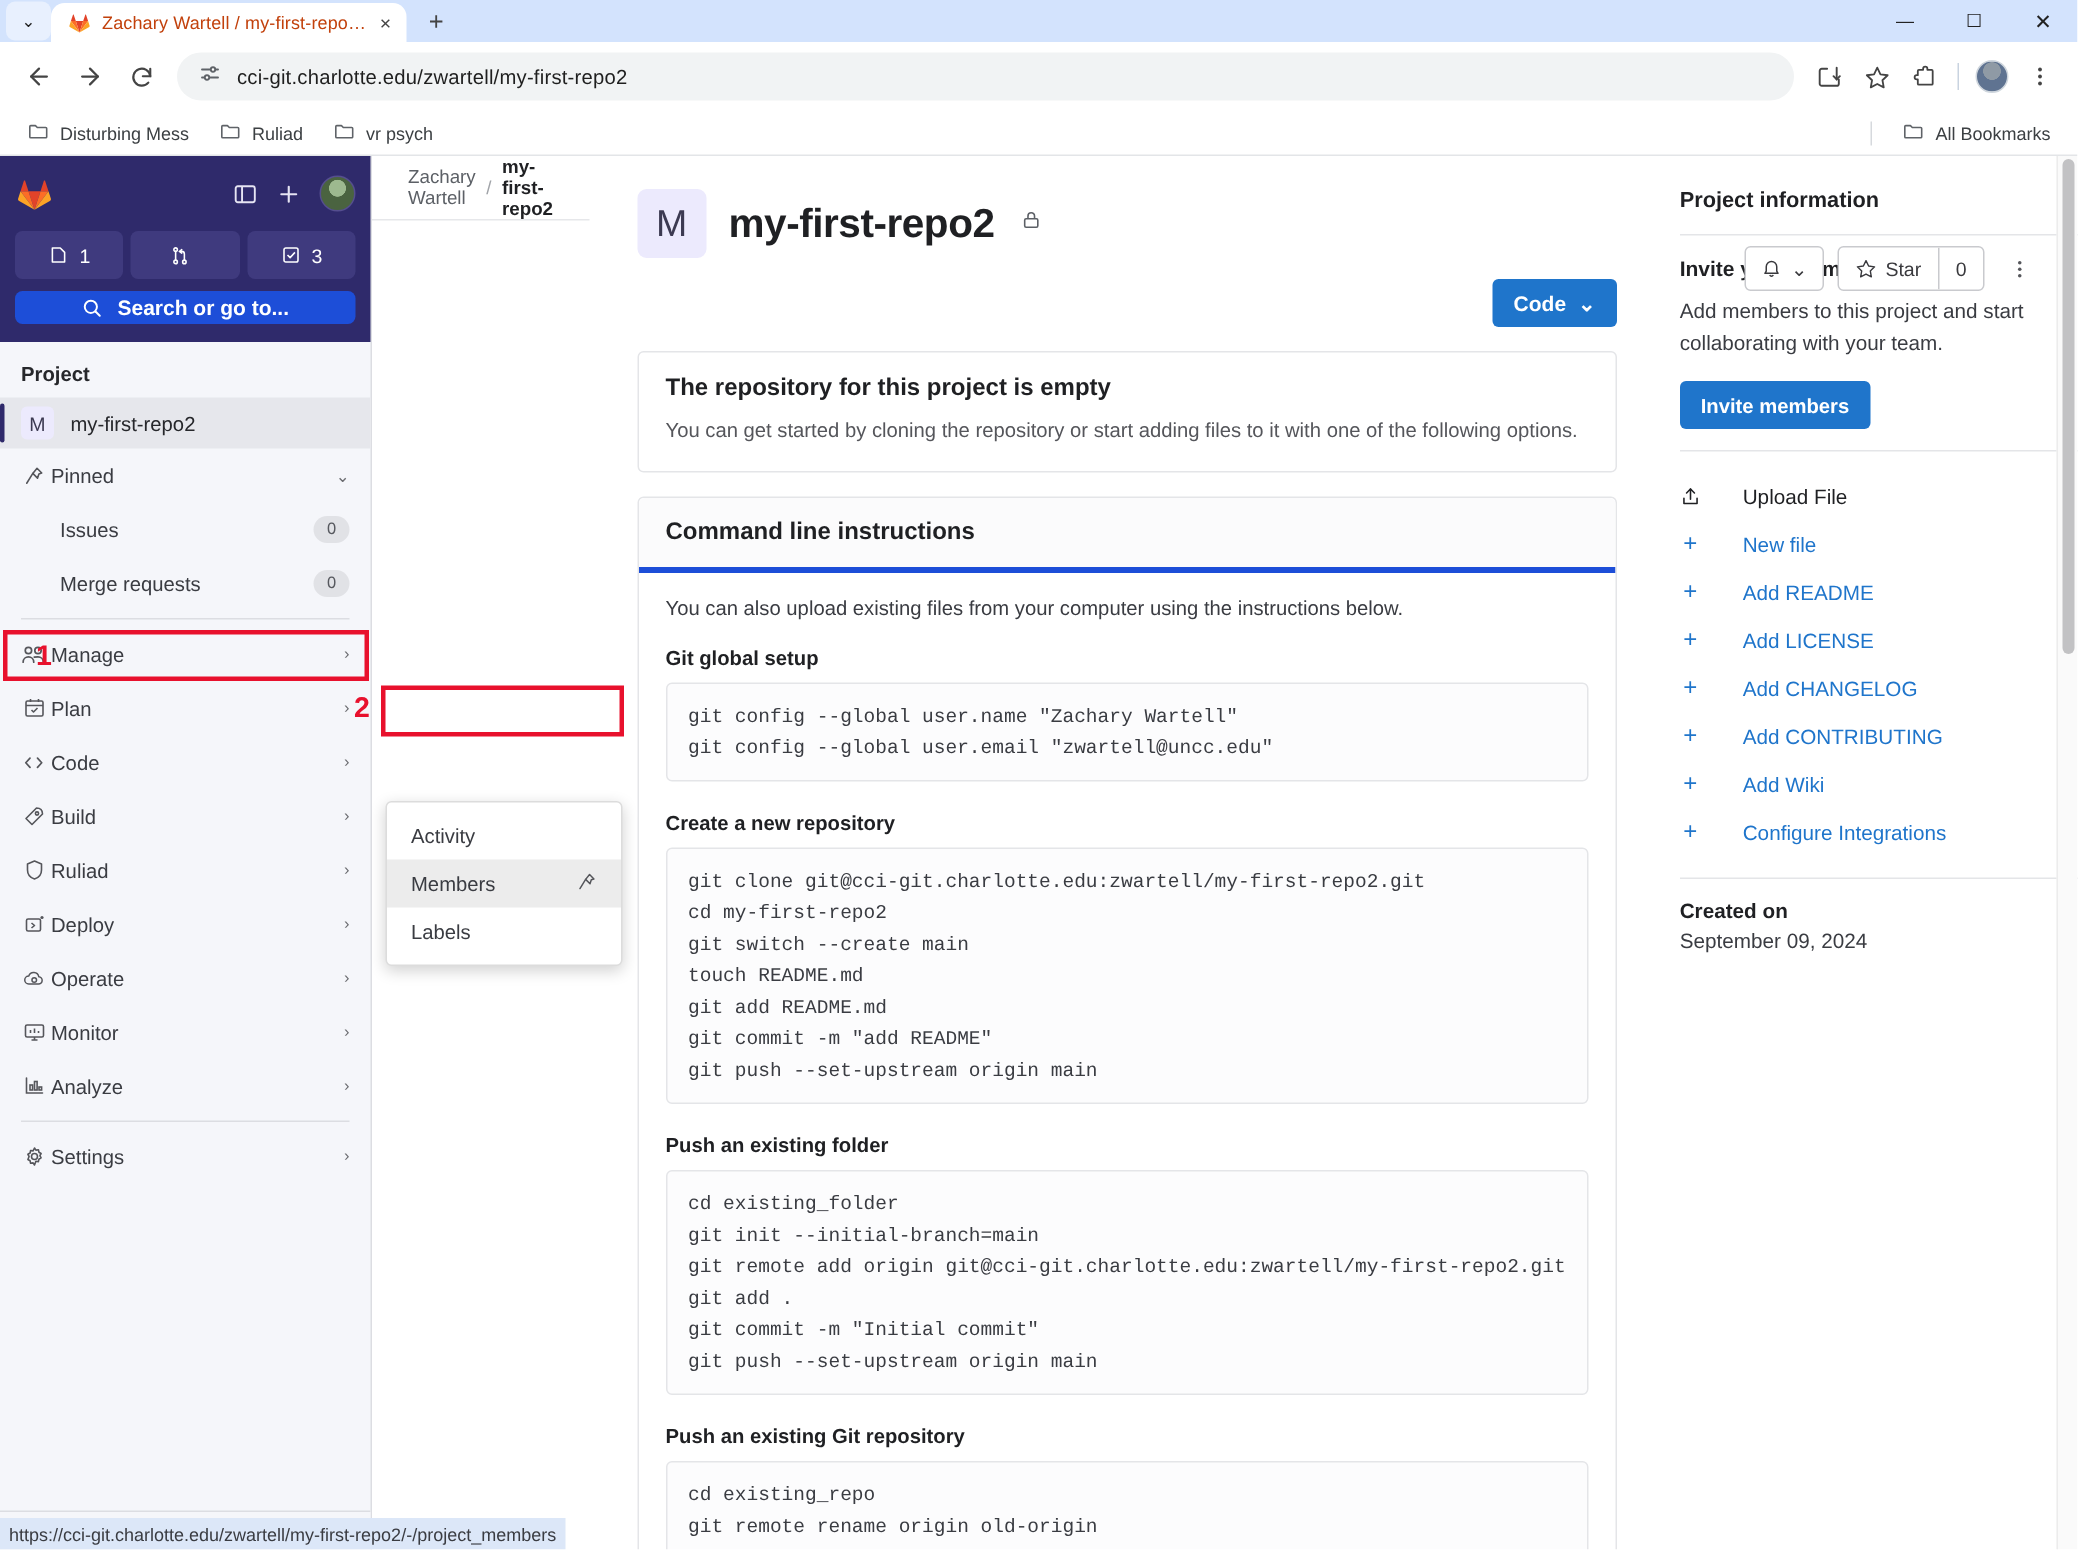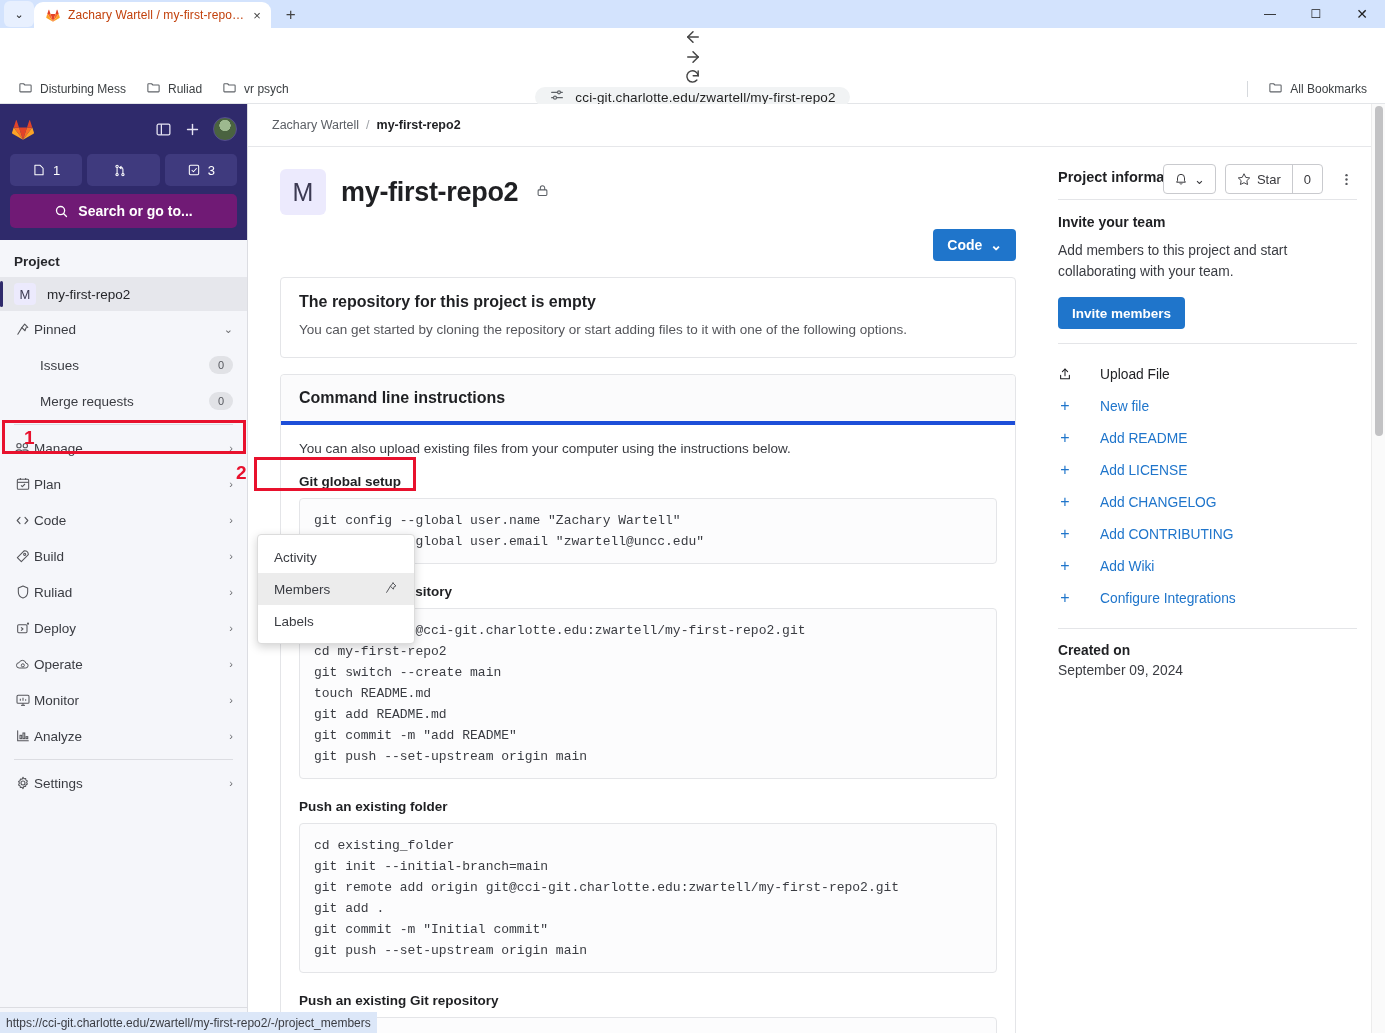--- a/index.html
+++ b/index.html
@@ -40,21 +40,21 @@
     position: absolute; right: 0; top: 0; height: 28px; display: flex;
   }
   .win-btn {
     width: 46px; height: 28px; display: flex; align-items: center; justify-content: center;
     font-size: 12px; color: #222;
   }
   .win-btn.close { font-size: 14px; }
 
   .browser-toolbar {
     height: 46px; background: #fff; display: flex; align-items: center;
-    padding: 0 10px; gap: 2px; flex-direction: column;
+    padding: 0 10px; gap: 2px;
   }
   .nav-btn {
     width: 32px; height: 32px; display: flex; align-items: center; justify-content: center;
     color: #444; border-radius: 50%;
   }
   .omnibox {
     flex: 1; height: 32px; background: #f1f3f4; border-radius: 16px;
     display: flex; align-items: center; gap: 10px; padding: 0 14px; margin: 0 6px;
   }
   .omnibox-url { font-size: 13.5px; color: #1f1f1f; letter-spacing: .15px; }
@@ -102,21 +102,21 @@
     background: radial-gradient(circle at 50% 34%, #9db98f 0 30%, #4a6340 32% 100%);
     border: 1px solid #554e8f;
   }
   .gl-counters { display: flex; gap: 5px; margin-top: 8px; }
   .gl-counter {
     flex: 1; height: 32px; background: #3f3a7e; border-radius: 5px;
     display: flex; align-items: center; justify-content: center; gap: 7px;
     color: #fff; font-size: 13px;
   }
   .gl-search {
-    margin-top: 8px; height: 34px; background: #701a75; border-radius: 5px;
+    margin-top: 8px; height: 22px; background: #1d4ed8; border-radius: 5px;
     display: flex; align-items: center; justify-content: center; gap: 9px;
     color: #fff; font-size: 14px; font-weight: bold;
   }
   .gl-sb-scroll { flex: 1; overflow: hidden; padding-top: 4px; position: relative; }
   .gl-section-title {
     font-size: 13.5px; font-weight: bold; color: #26272b;
     padding: 10px 14px 8px;
   }
   .gl-proj-row {
     display: flex; align-items: center; gap: 11px; height: 34px;
@@ -168,21 +168,21 @@
     box-shadow: 0 3px 10px rgba(0,0,0,.18); padding: 6px 0; z-index: 50;
   }
   .flyout-item {
     height: 32px; display: flex; align-items: center; padding: 0 16px;
     font-size: 13.5px; color: #3a3c42;
   }
   .flyout-item.active { background: #ececec; }
   .flyout-pin { margin-left: auto; color: #55565b; }
 
   
-  .main-wrap { flex: 1; display: flex; flex-direction: column; min-width: 0; position: relative; }
+  .main-wrap { flex: 1; display: flex; min-width: 0; position: relative; }
   .breadcrumb-bar {
     height: 43px; display: flex; align-items: center; padding: 0 24px;
     border-bottom: 1px solid #e6e7ea; font-size: 12.5px; gap: 7px;
   }
   .bc-link { color: #5c6066; }
   .bc-sep { color: #a0a3a8; }
   .bc-current { color: #1f2023; font-weight: bold; }
 
   .content-cols { flex: 1; display: flex; min-height: 0; }
   .content-main { flex: 1; padding: 22px 24px 0 32px; min-width: 0; overflow: hidden; }

